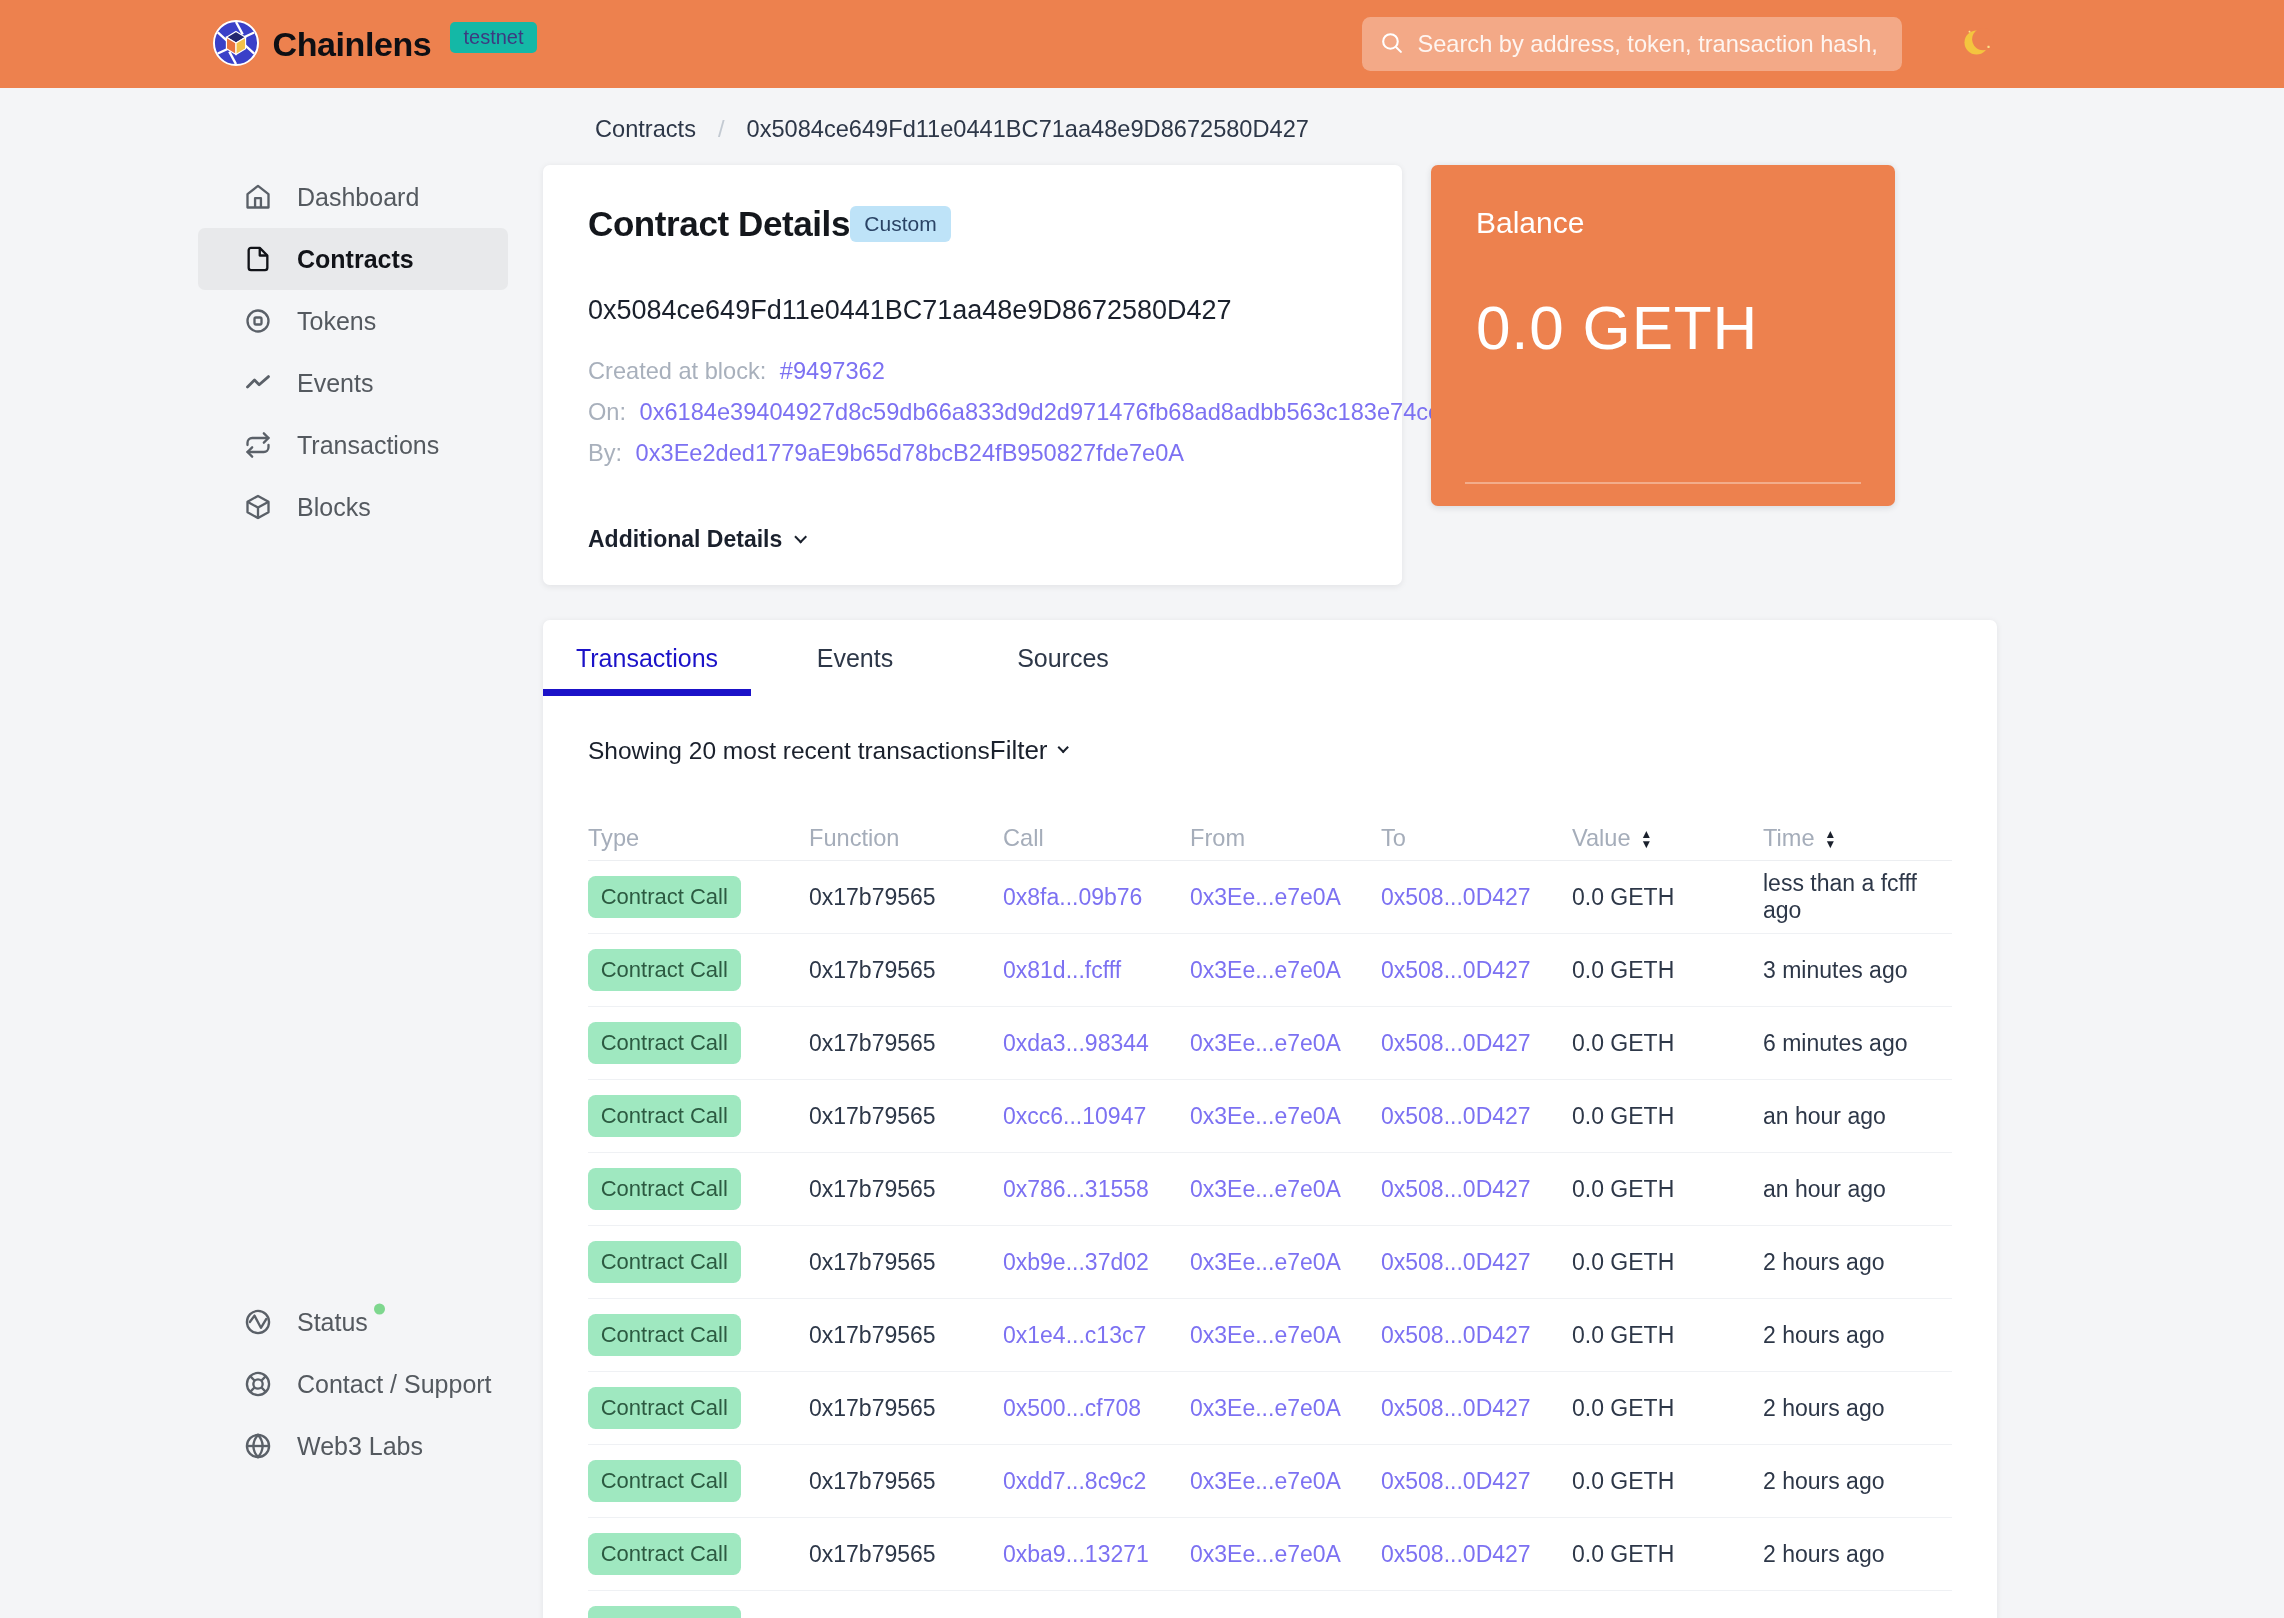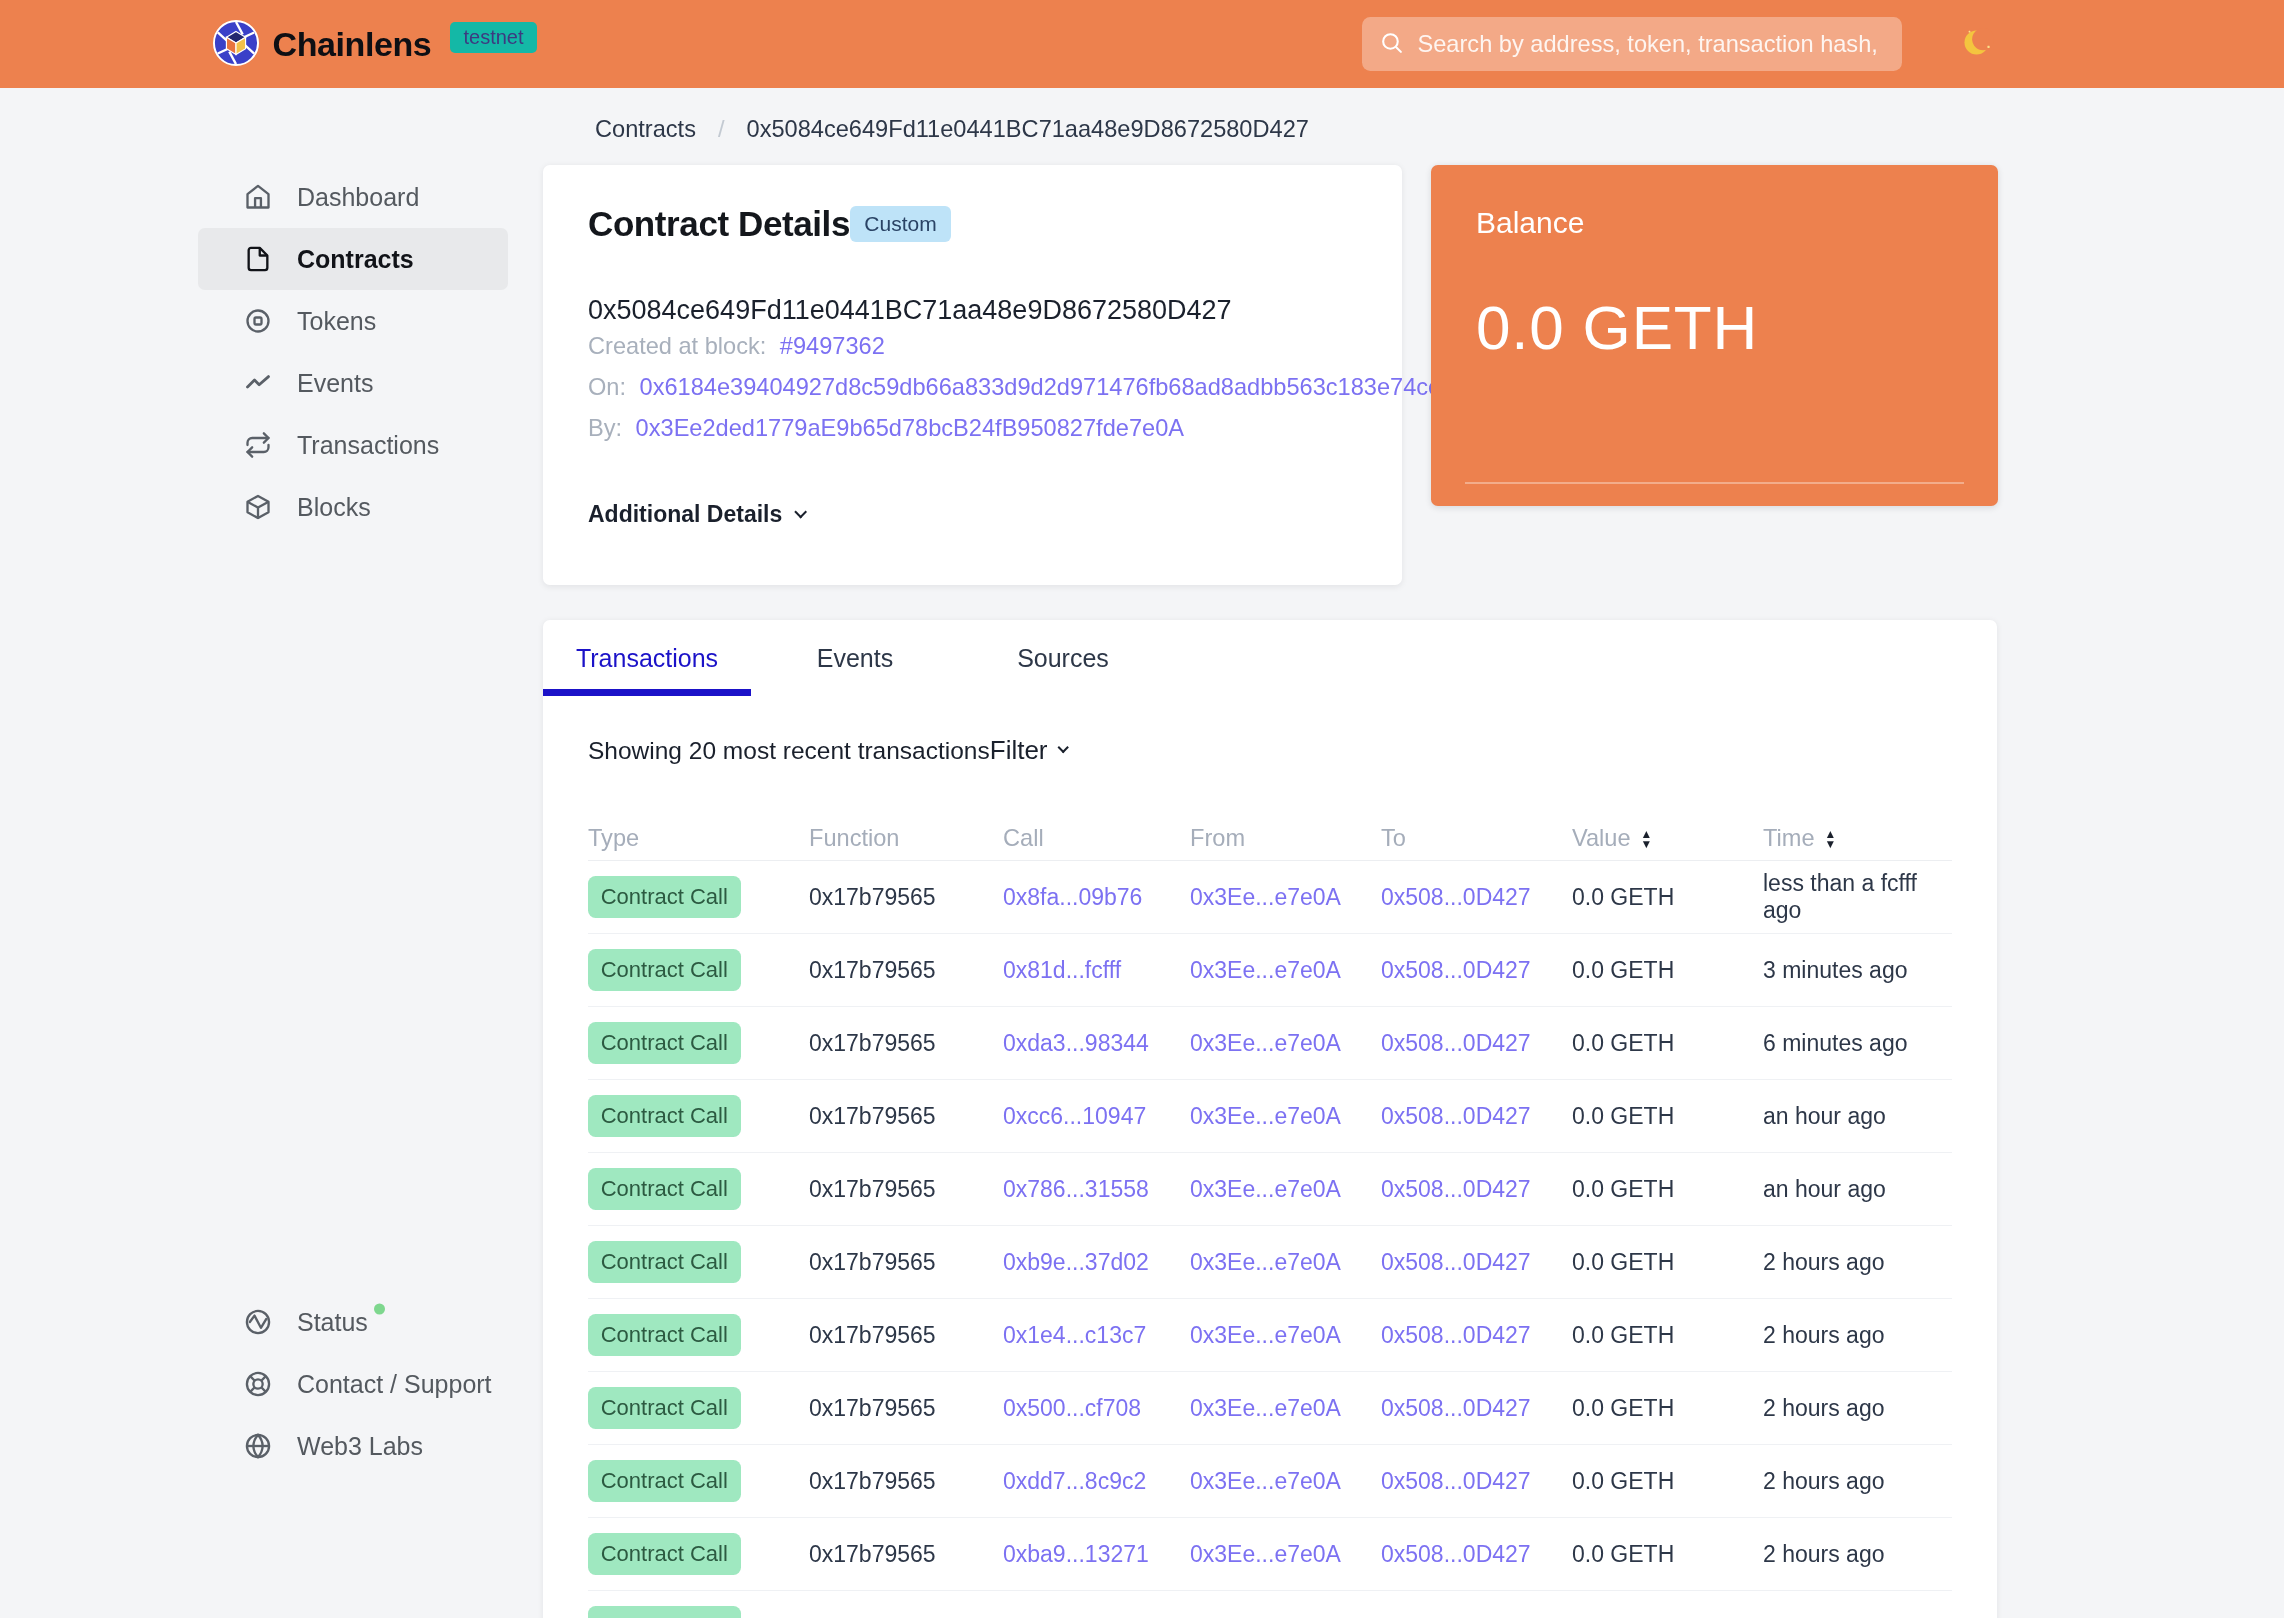--- a/index.html
+++ b/index.html
@@ -71,32 +71,32 @@
     box-shadow:0 1.7px 6.8px rgba(25,30,40,0.08);
   }
   .contract-card { left:543px; top:165px; width:859px; height:420px; padding:39px 45px; }
   .title-row { display:flex; align-items:center; }
   .card-title { font-size:35px; font-weight:700; color:#14171C; letter-spacing:-0.4px; }
   .custom-badge {
     background:#BEE3F8; color:#2A4365;
     font-size:21px; padding:5.9px 14.3px; border-radius:5.9px;
   }
   .contract-address { margin-top:51px; font-size:27px; color:#1A202C; }
-  .meta { }
+  .meta { margin-top:25px; }
   .meta-line { font-size:23.6px; height:41px; display:flex; align-items:center; }
   .meta-label { color:#A8B0BC; margin-right:13.5px; }
   .plink, .meta-link { color:#7C71F2; }
   .additional { margin-top:52px; display:flex; align-items:center; font-size:23px; font-weight:700; color:#1A202C; cursor:pointer; }
   .chev {
     display:inline-block; width:9.3px; height:9.3px;
     border-right:2.5px solid #1A202C; border-bottom:2.5px solid #1A202C;
     transform:rotate(45deg) translate(-1.7px,-1.7px); margin-left:13.5px;
   }
 
-  .balance-card { left:1431px; top:165px; width:567px; height:341px; background:#ED814E; color:#FFFFFF; padding:41px 45px; box-shadow:0 1.7px 6.8px rgba(25,30,40,0.12); }
+  .balance-card { left:1431px; top:165px; width:464px; height:341px; background:#ED814E; color:#FFFFFF; padding:41px 45px; box-shadow:0 1.7px 6.8px rgba(25,30,40,0.12); }
   .balance-label { font-size:30px; font-weight:400; }
   .balance-value { margin-top:52px; font-size:62px; font-weight:400; letter-spacing:0.8px; }
   .balance-divider { position:absolute; left:34px; right:34px; bottom:22px; height:1.7px; background:rgba(255,255,255,0.35); }
 
   .tab-card { left:543px; top:620px; width:1454px; height:1013px; padding:0 45px; border-radius:6.8px 6.8px 0 0; }
 
   
   .tabs { display:flex; height:76px; margin:0 -45px; }
   .tab {
     width:208px; display:flex; align-items:center; justify-content:center;

